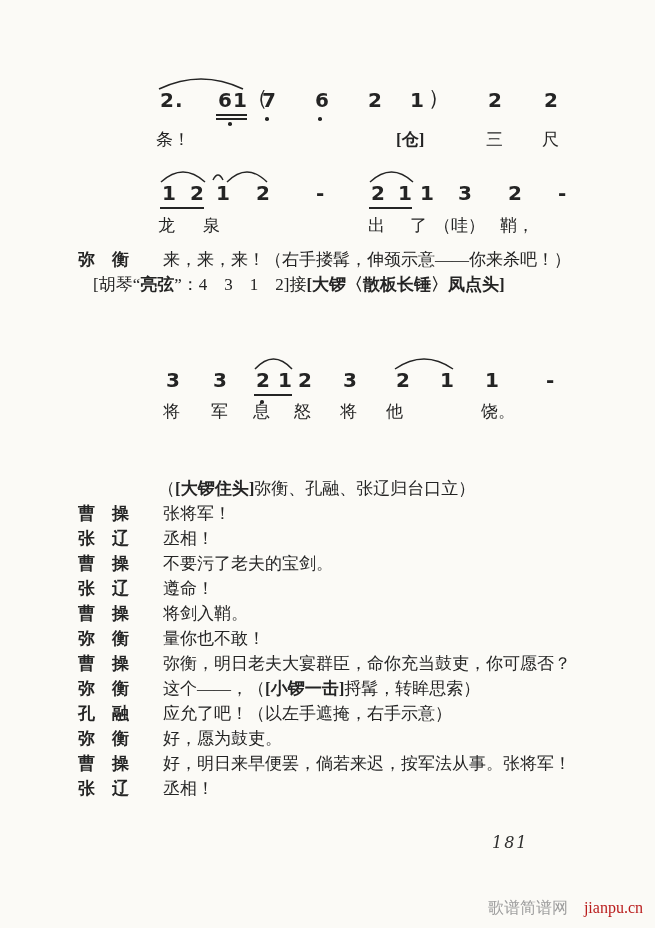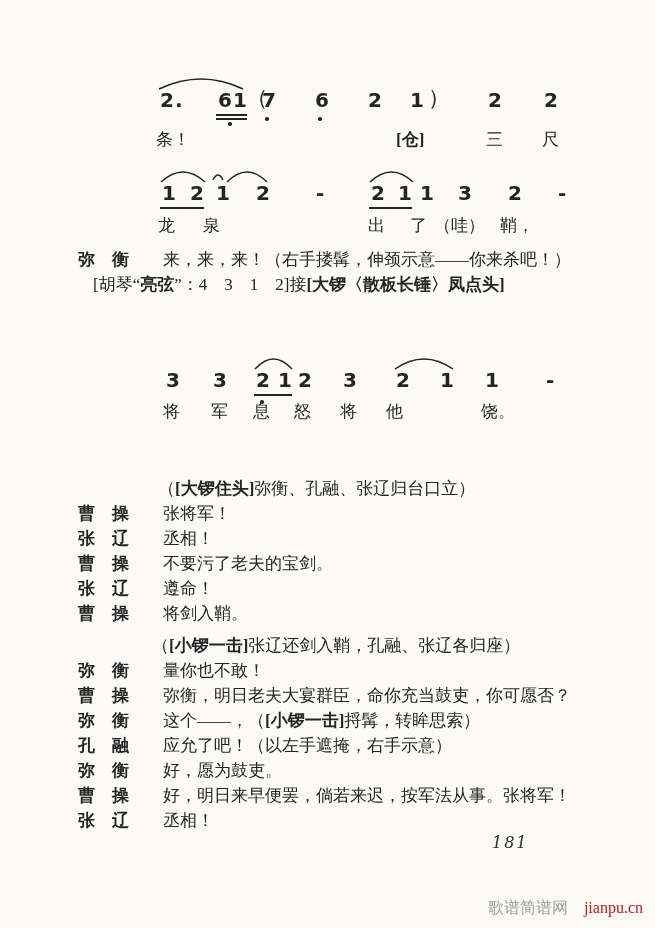--- a/index.html
+++ b/index.html
@@ -132,21 +132,20 @@
       <div class="row"><span class="spk">弥　衡</span><span>来，来，来！（右手搂髯，伸颈示意——你来杀吧！）</span></div>
       <div class="row" style="padding-left: 93px;"><span>[胡琴“</span><span class="b">亮弦</span><span>”：4　3　1　2]接</span><span class="b">[大锣〈散板长锤〉凤点头]</span></div>
     </div>
     <div class="dlg" style="top: 440px; margin-top: 36px;">
       <div class="row" style="padding-left: 158px;"><span>（</span><span class="b">[大锣住头]</span><span>弥衡、孔融、张辽归台口立）</span></div>
       <div class="row"><span class="spk">曹　操</span><span>张将军！</span></div>
       <div class="row"><span class="spk">张　辽</span><span>丞相！</span></div>
       <div class="row"><span class="spk">曹　操</span><span>不要污了老夫的宝剑。</span></div>
       <div class="row"><span class="spk">张　辽</span><span>遵命！</span></div>
       <div class="row"><span class="spk">曹　操</span><span>将剑入鞘。</span></div>
-      <div class="row" style="margin-top: 7px; padding-left: 152px;"><span>（</span><span class="b">[小锣一击]</span><span>张辽还剑入鞘，孔融、张辽各归座）</span></div>
       <div class="row"><span class="spk">弥　衡</span><span>量你也不敢！</span></div>
       <div class="row"><span class="spk">曹　操</span><span>弥衡，明日老夫大宴群臣，命你充当鼓吏，你可愿否？</span></div>
       <div class="row"><span class="spk">弥　衡</span><span>这个——，（</span><span class="b">[小锣一击]</span><span>捋髯，转眸思索）</span></div>
       <div class="row"><span class="spk">孔　融</span><span>应允了吧！（以左手遮掩，右手示意）</span></div>
       <div class="row"><span class="spk">弥　衡</span><span>好，愿为鼓吏。</span></div>
       <div class="row"><span class="spk">曹　操</span><span>好，明日来早便罢，倘若来迟，按军法从事。张将军！</span></div>
       <div class="row"><span class="spk">张　辽</span><span>丞相！</span></div>
     </div>
   </div>
 

